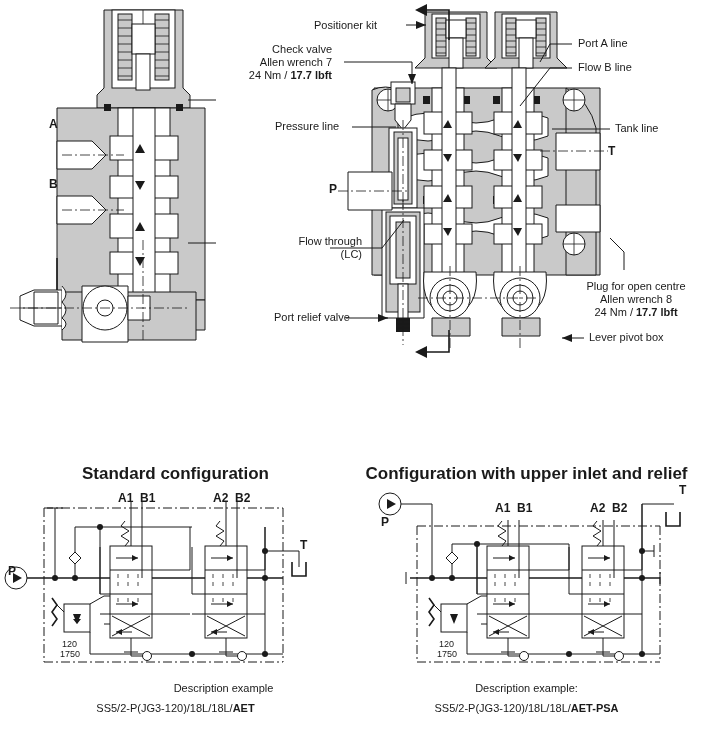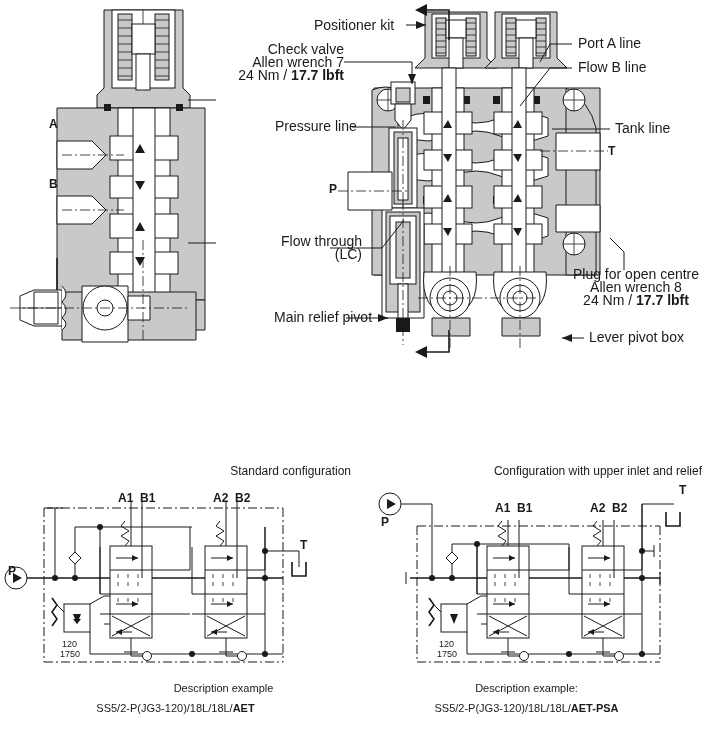--- a/index.html
+++ b/index.html
@@ -1,27 +1,27 @@
 <!DOCTYPE html>
 <html><head>
 <meta charset="utf-8">
 <style>
   html,body{margin:0;padding:0;background:#ffffff;}
   body{
     width:702px;height:754px;position:relative;overflow:hidden;
     font-family:"Liberation Sans","DejaVu Sans",sans-serif;
     color:#1a1a1a;
   }
-  .lbl{position:absolute;font-size:14px;line-height:13px;white-space:nowrap;}
+  .lbl{position:absolute;font-size:11px;line-height:13px;white-space:nowrap;}
   .lbl.r{text-align:right;}
-  .lbl.c{text-align:center;}
+  .lbl.c{text-align:center;margin-top:12px;}
   .bold{font-weight:bold;}
   .ital{}
   .big{font-size:12px;font-weight:bold;}
-  .title{position:absolute;font-size:12px;font-weight:normal;text-align:right;white-space:nowrap;}
+  .title{position:absolute;font-size:17px;font-weight:bold;text-align:center;white-space:nowrap;}
   .desc{position:absolute;font-size:11px;text-align:center;white-space:nowrap;}
   svg{position:absolute;left:0;top:0;overflow:visible;}
   .ln{stroke:#1a1a1a;stroke-width:1;fill:none;}
   .ln2{stroke:#1a1a1a;stroke-width:1.6;fill:none;}
   .lnT{stroke:#1a1a1a;stroke-width:0.8;fill:none;}
   .gray{fill:#c9c9c9;stroke:#1a1a1a;stroke-width:1;}
   .wht{fill:#ffffff;stroke:#1a1a1a;stroke-width:1;}
   .blk{fill:#1a1a1a;stroke:none;}
   .dash{stroke:#1a1a1a;stroke-width:1;fill:none;stroke-dasharray:9 3 2 3;}
   .cl{stroke:#1a1a1a;stroke-width:0.8;fill:none;stroke-dasharray:10 3 2 3;}
@@ -255,34 +255,34 @@
     <path d="M584,338 h-22"></path>
     <path class="blk" d="M562,338 l10,-4 v8 Z" stroke="none"></path>
   </g>
 </svg>
 
 <div class="lbl big" style="left:49px;top:118px;">A</div>
 <div class="lbl big" style="left:49px;top:178px;">B</div>
 
 <div class="lbl" style="left:314px;top:19px;">Positioner kit</div>
 
-<div class="lbl r" style="left:186px;top:43px;width:158px;text-align:right;">
+<div class="lbl r" style="left:174px;top:43px;width:158px;text-align:right;">
   <span>Check valve</span><br>
   <span>Allen wrench 7</span><br>
   <span>24 Nm / </span><span class="bold ital">17.7 lbft</span>
 </div>
 
 <div class="lbl" style="left:275px;top:120px;">Pressure line</div>
 
 <div class="lbl r" style="left:216px;top:235px;width:146px;">
   <span>Flow through</span><br>
   <span>(LC)</span>
 </div>
 
-<div class="lbl" style="left:274px;top:311px;">Main relief pivot</div>
+<div class="lbl" style="left:274px;top:311px;">Port relief valve</div>
 
 <div class="lbl" style="left:578px;top:37px;">Port A line</div>
 <div class="lbl" style="left:578px;top:61px;">Flow B line</div>
 <div class="lbl" style="left:615px;top:122px;">Tank line</div>
 
 <div class="lbl c" style="left:570px;top:268px;width:132px;">
   <span>Plug for open centre</span><br>
   <span>Allen wrench 8</span><br>
   <span>24 Nm / </span><span class="bold ital">17.7 lbft</span>
 </div>

